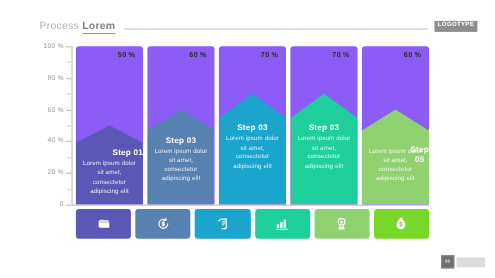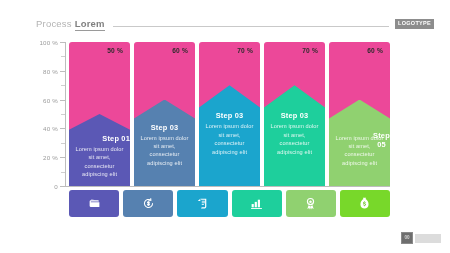--- a/index.html
+++ b/index.html
@@ -120,21 +120,21 @@
     top: 0;
     width: 321px;
     height: 144px;
     display: flex;
     gap: 4px;
   }
   .col {
     position: relative;
     flex: 1;
     height: 100%;
-    background: #ec4899;
+    background: #8b5cf6;
     border-radius: 3px 3px 0 0;
     overflow: hidden;
   }
   .pct {
     position: absolute;
     top: 5px;
     right: 7px;
     font-size: 6.6px;
     font-weight: 700;
     color: #2b2b2b;

